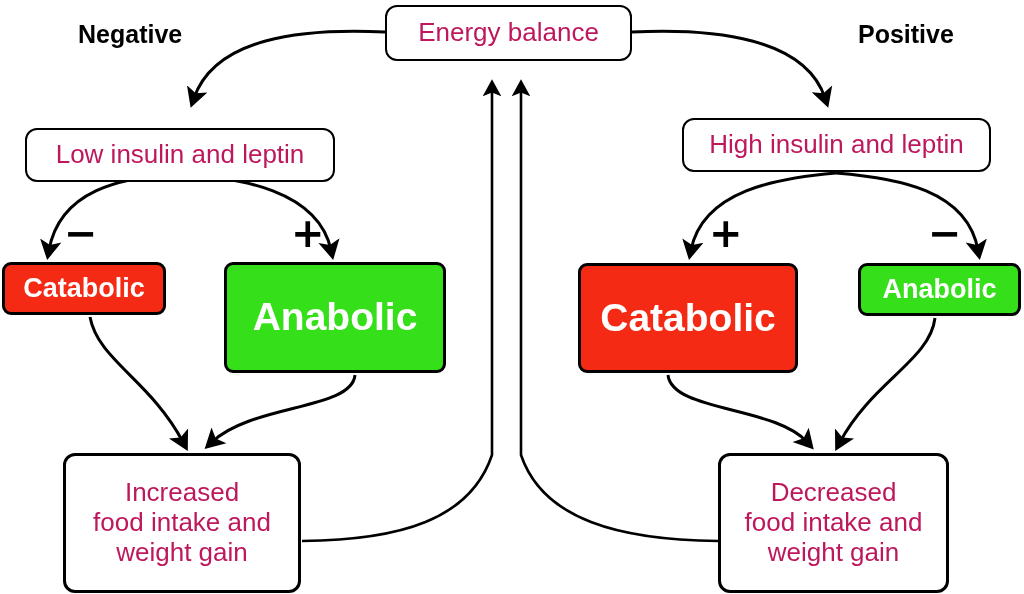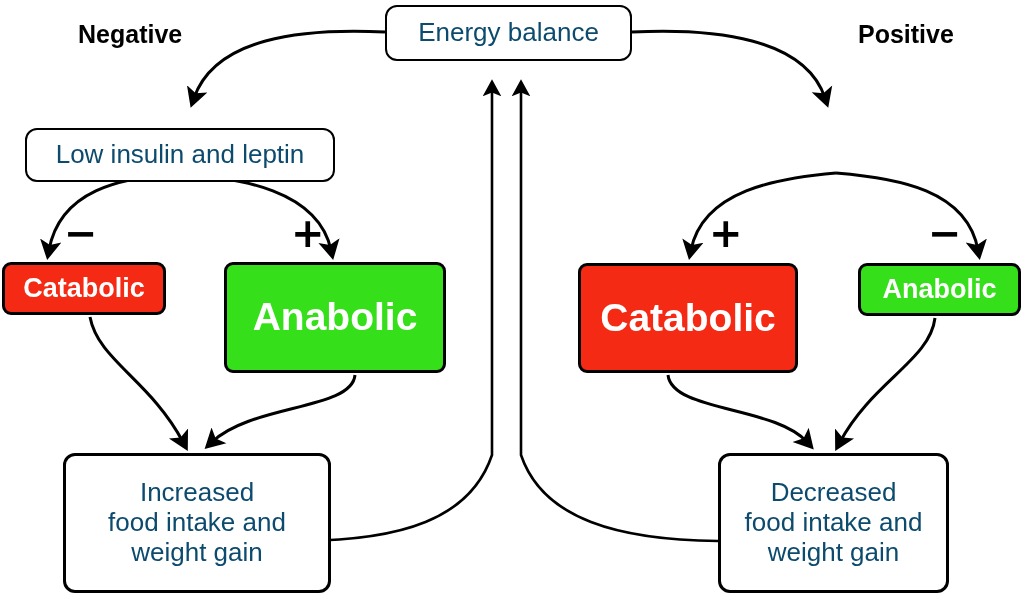--- a/index.html
+++ b/index.html
@@ -35,21 +35,21 @@
   }
   .node-box {
     position: absolute;
     box-sizing: border-box;
     display: flex;
     align-items: center;
     justify-content: center;
     text-align: center;
     border: 3px solid #000000;
     background: #ffffff;
-    color: #0c4a6e;
+    color: #be185d;
     border-radius: 10px;
     line-height: 1.15;
   }
   .node-plain {
     font-size: 26px;
     font-weight: 400;
     border-width: 2.5px;
     border-radius: 12px;
   }
   .node-multiline {
@@ -127,20 +127,23 @@
   <div class="side-label" style="left:846px; top:20px;margin-left:12px;">Positive</div>
 
   <div class="node-box node-plain" style="left:385px; top:5px; width:247px; height:56px;">
     <span>Energy balance</span>
   </div>
 
   <div class="node-box node-plain" style="left:25px; top:118px; width:310px; height:54px;margin-top:10px;">
     <span>Low insulin and leptin</span>
   </div>
 
+  <div class="node-box node-plain" style="left:682px; top:118px; width:309px; height:54px;">
+    <span>High insulin and leptin</span>
+  </div>
 
   <div class="node-box node-state" style="left:2px; top:262px; width:164px; height:53px; background:#f42a14; font-size:27px;">
     <span>Catabolic</span>
   </div>
 
   <div class="node-box node-state" style="left:224px; top:262px; width:222px; height:111px; background:#35e01a; font-size:39px;">
     <span>Anabolic</span>
   </div>
 
   <div class="node-box node-state" style="left:578px; top:263px; width:220px; height:110px; background:#f42a14; font-size:39px;">
@@ -149,21 +152,21 @@
 
   <div class="node-box node-state" style="left:858px; top:263px; width:163px; height:53px; background:#35e01a; font-size:27px;">
     <span>Anabolic</span>
   </div>
 
   <div class="sign" style="left:64px; top:213px;">−</div>
   <div class="sign" style="left:291px; top:213px;">+</div>
   <div class="sign" style="left:709px; top:213px;">+</div>
   <div class="sign" style="left:928px; top:213px;">−</div>
 
-  <div class="node-box node-multiline" style="left:63px; top:453px; width:268px; height:140px;">
+  <div class="node-box node-multiline" style="left:63px; top:453px; width:238px; height:140px;">
     <span>Increased</span>
     <span>food intake and</span>
     <span>weight gain</span>
   </div>
 
   <div class="node-box node-multiline" style="left:718px; top:453px; width:231px; height:140px;">
     <span>Decreased</span>
     <span>food intake and</span>
     <span>weight gain</span>
   </div>

